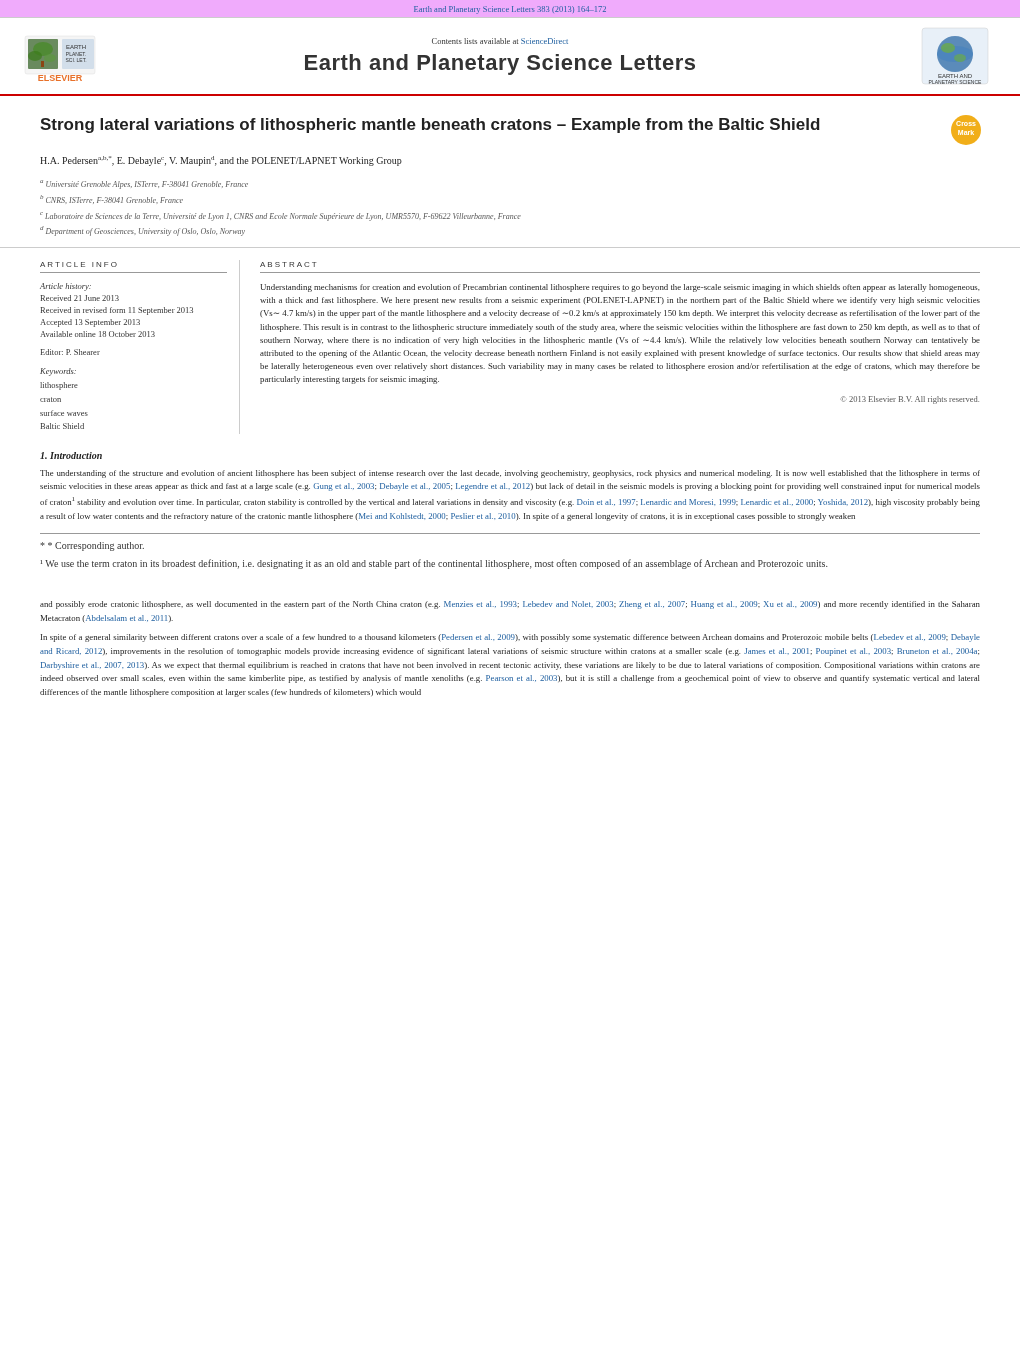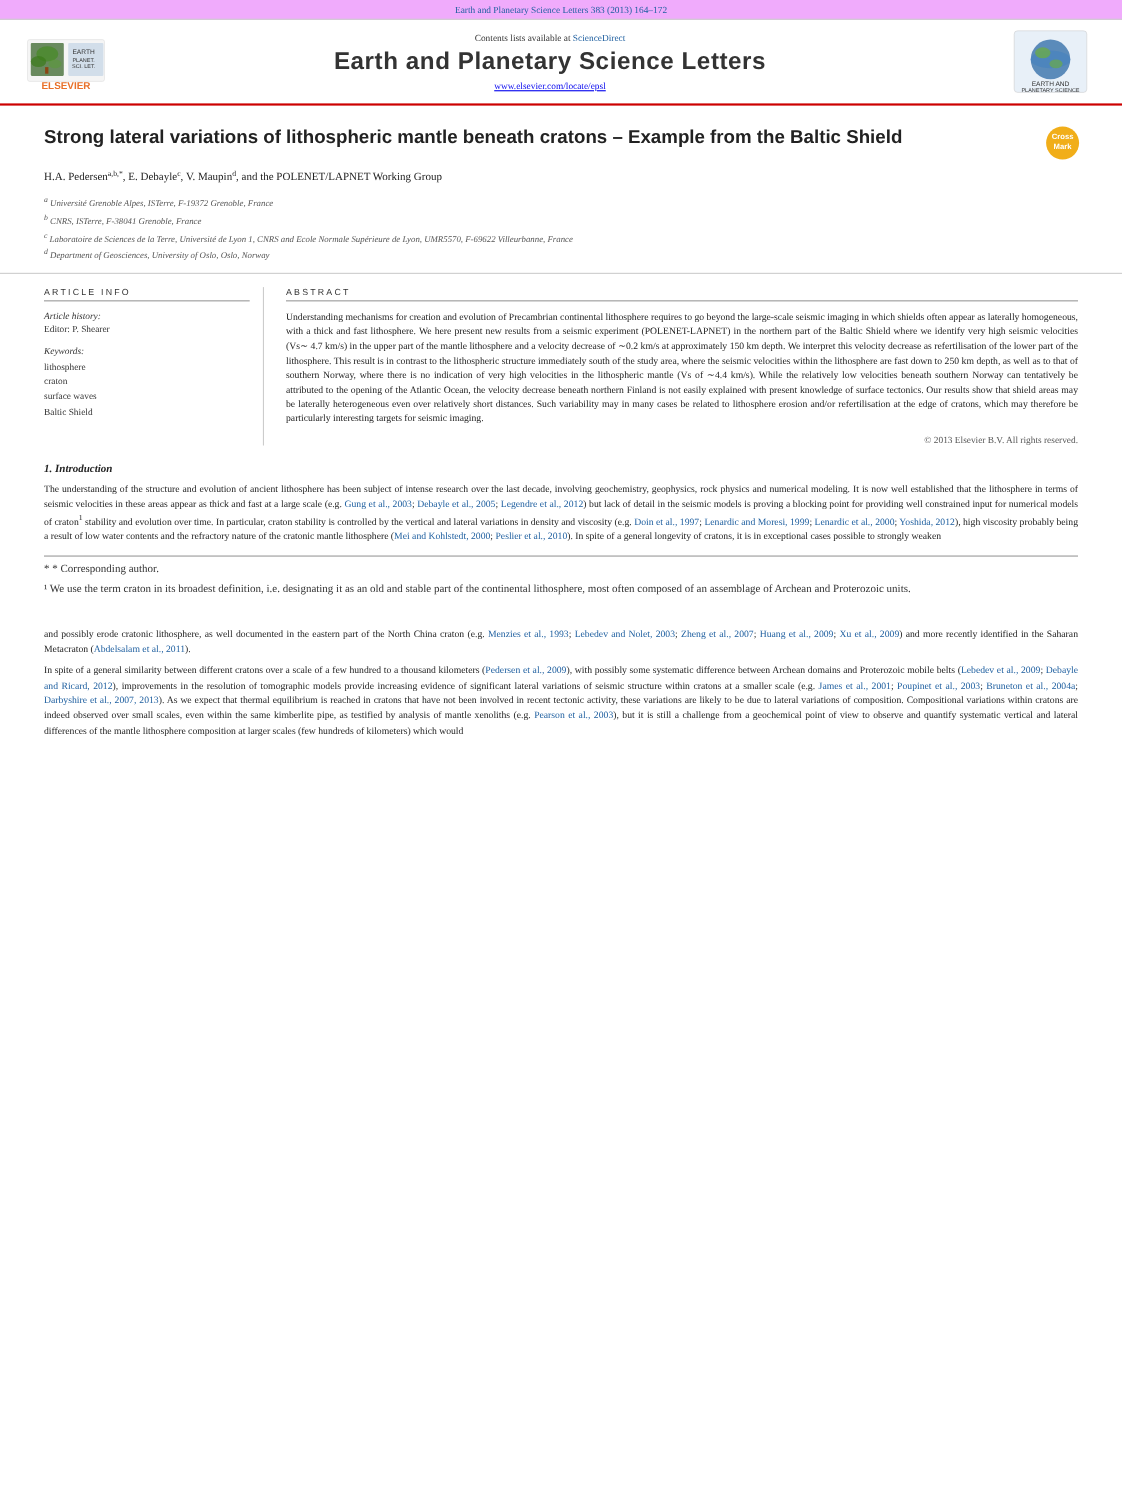--- a/index.html
+++ b/index.html
@@ -245,23 +245,20 @@
         <text x="40" y="50" text-anchor="middle" font-size="9" fill="#e8712a" font-family="Arial" font-weight="bold">ELSEVIER</text>
       </svg>
     </div>
 
     <div class="journal-title-block">
       <div class="contents-line">
         <span>Contents lists available at</span>
         <a href="#">ScienceDirect</a>
       </div>
       <div class="journal-name">Earth and Planetary Science Letters</div>
-      <div class="journal-url">
-        <a href="#">www.elsevier.com/locate/epsl</a>
-      </div>
     </div>
 
     <div class="earth-logo">
       <svg width="70" height="60" viewBox="0 0 70 60">
         <rect x="2" y="2" width="66" height="56" rx="3" fill="#e8f0f8" stroke="#ccc" stroke-width="0.5"></rect>
         <circle cx="35" cy="28" r="18" fill="#2060a0" opacity="0.7"></circle>
         <ellipse cx="35" cy="28" rx="18" ry="8" fill="#4080c0" opacity="0.5"></ellipse>
         <ellipse cx="28" cy="22" rx="7" ry="5" fill="#6aaa4a" opacity="0.8"></ellipse>
         <ellipse cx="40" cy="32" rx="6" ry="4" fill="#6aaa4a" opacity="0.7"></ellipse>
         <text x="35" y="52" text-anchor="middle" font-size="6" fill="#333" font-family="Arial">EARTH AND</text>
@@ -279,32 +276,38 @@
           <circle cx="16" cy="16" r="15" fill="#f0a500" opacity="0.9"></circle>
           <text x="16" y="12" text-anchor="middle" font-size="7" fill="white" font-family="Arial" font-weight="bold">Cross</text>
           <text x="16" y="21" text-anchor="middle" font-size="7" fill="white" font-family="Arial" font-weight="bold">Mark</text>
         </svg>
       </div>
     </div>
     <div class="authors">
       <span>H.A. Pedersen<sup>a,b,*</sup>, E. Debayle<sup>c</sup>, V. Maupin<sup>d</sup>, and the POLENET/LAPNET Working Group</span>
     </div>
     <div class="affiliations">
-      <div class="affiliation-line"><sup>a</sup> <span>Université Grenoble Alpes, ISTerre, F-19372 Grenoble, France</span></div>
+      <div class="affiliation-line"><sup>a</sup> <span>Université Grenoble Alpes, ISTerre, F-38041 Grenoble, France</span></div>
       <div class="affiliation-line"><sup>b</sup> <span>CNRS, ISTerre, F-38041 Grenoble, France</span></div>
       <div class="affiliation-line"><sup>c</sup> <span>Laboratoire de Sciences de la Terre, Université de Lyon 1, CNRS and Ecole Normale Supérieure de Lyon, UMR5570, F-69622 Villeurbanne, France</span></div>
       <div class="affiliation-line"><sup>d</sup> <span>Department of Geosciences, University of Oslo, Oslo, Norway</span></div>
     </div>
   </div>
 
   <div class="two-col">
 
     <div class="left-col">
       <div class="section-header">ARTICLE INFO</div>
       <div class="article-info-label">Article history:</div>
+      <div class="article-info-value">
+        <span>Received 21 June 2013</span><br>
+        <span>Received in revised form 11 September 2013</span><br>
+        <span>Accepted 13 September 2013</span><br>
+        <span>Available online 18 October 2013</span>
+      </div>
       <div class="article-info-value">Editor: P. Shearer</div>
       <div class="keywords-label">Keywords:</div>
       <div class="keywords-list">
         <div>lithosphere</div>
         <div>craton</div>
         <div>surface waves</div>
         <div>Baltic Shield</div>
       </div>
     </div>
 

